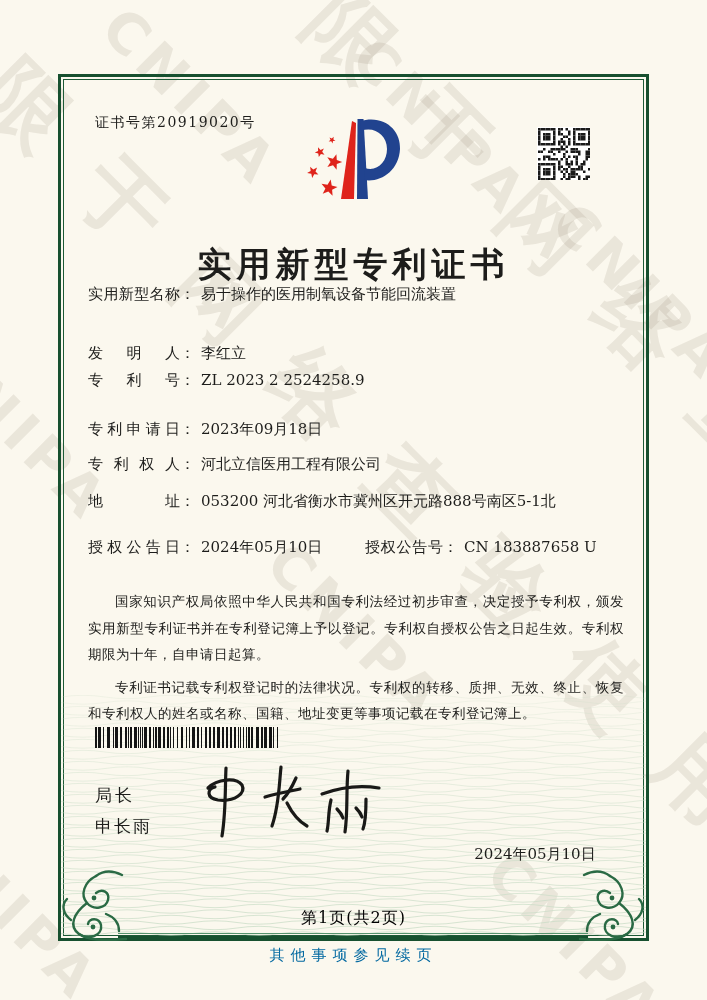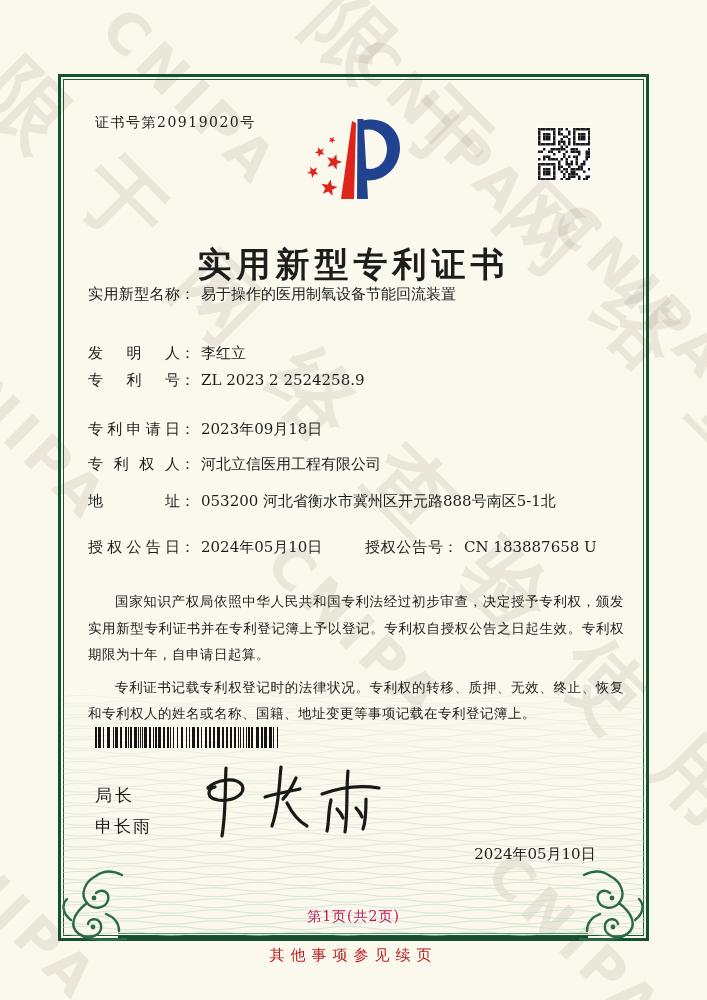--- a/index.html
+++ b/index.html
@@ -25,24 +25,24 @@
   .grant2{position:absolute;left:277px;top:0;}
   .grant2 .lbl{width:78px;}
   .paras{position:absolute;left:88px;top:568px;width:536px;z-index:5;margin-top:20px;}
   .paras p{margin:0 0 6px 0;font-size:13.5px;line-height:26.5px;text-indent:2em;
            text-align:justify;letter-spacing:.5px;}
   #barcode{position:absolute;left:95px;top:727px;z-index:5;}
   .signer-title{position:absolute;left:95px;top:784px;font-size:17px;letter-spacing:3px;z-index:5;}
   .signer-name{position:absolute;left:95px;top:815px;font-size:17px;letter-spacing:2px;z-index:5;}
   #signature{position:absolute;left:195px;top:760px;z-index:5;}
   .issue-date{position:absolute;left:455px;top:845px;width:160px;text-align:center;font-size:15px;z-index:5;}
-  .pageinfo{position:absolute;left:0;top:908px;width:707px;text-align:center;font-size:14px;
-            color:#be185d;letter-spacing:1px;z-index:5;}
+  .pageinfo{position:absolute;left:0;top:908px;width:707px;text-align:center;font-size:16px;
+            color:#000000;letter-spacing:1px;z-index:5;}
   .footnote{position:absolute;left:0;top:946px;width:707px;text-align:center;font-size:15px;
-            letter-spacing:6px;color:#b91c1c;z-index:5;}
+            letter-spacing:6px;color:#0369a1;z-index:5;}
   
   .brule1{position:absolute;left:118px;top:933px;width:470px;height:1px;background:#57946f;z-index:3;}
   .brule2{position:absolute;left:118px;top:936px;width:470px;height:3px;background:#17502f;z-index:3;}
   .flourish{position:absolute;top:870px;z-index:4;}
   .fl-left{left:36px;}
   .fl-right{left:578px;transform:scaleX(-1);}
   #logo{position:absolute;left:307px;top:111px;z-index:5;}
   #qr{position:absolute;left:537px;top:127px;z-index:5;background:#fff;}
 </style>
 </head>

